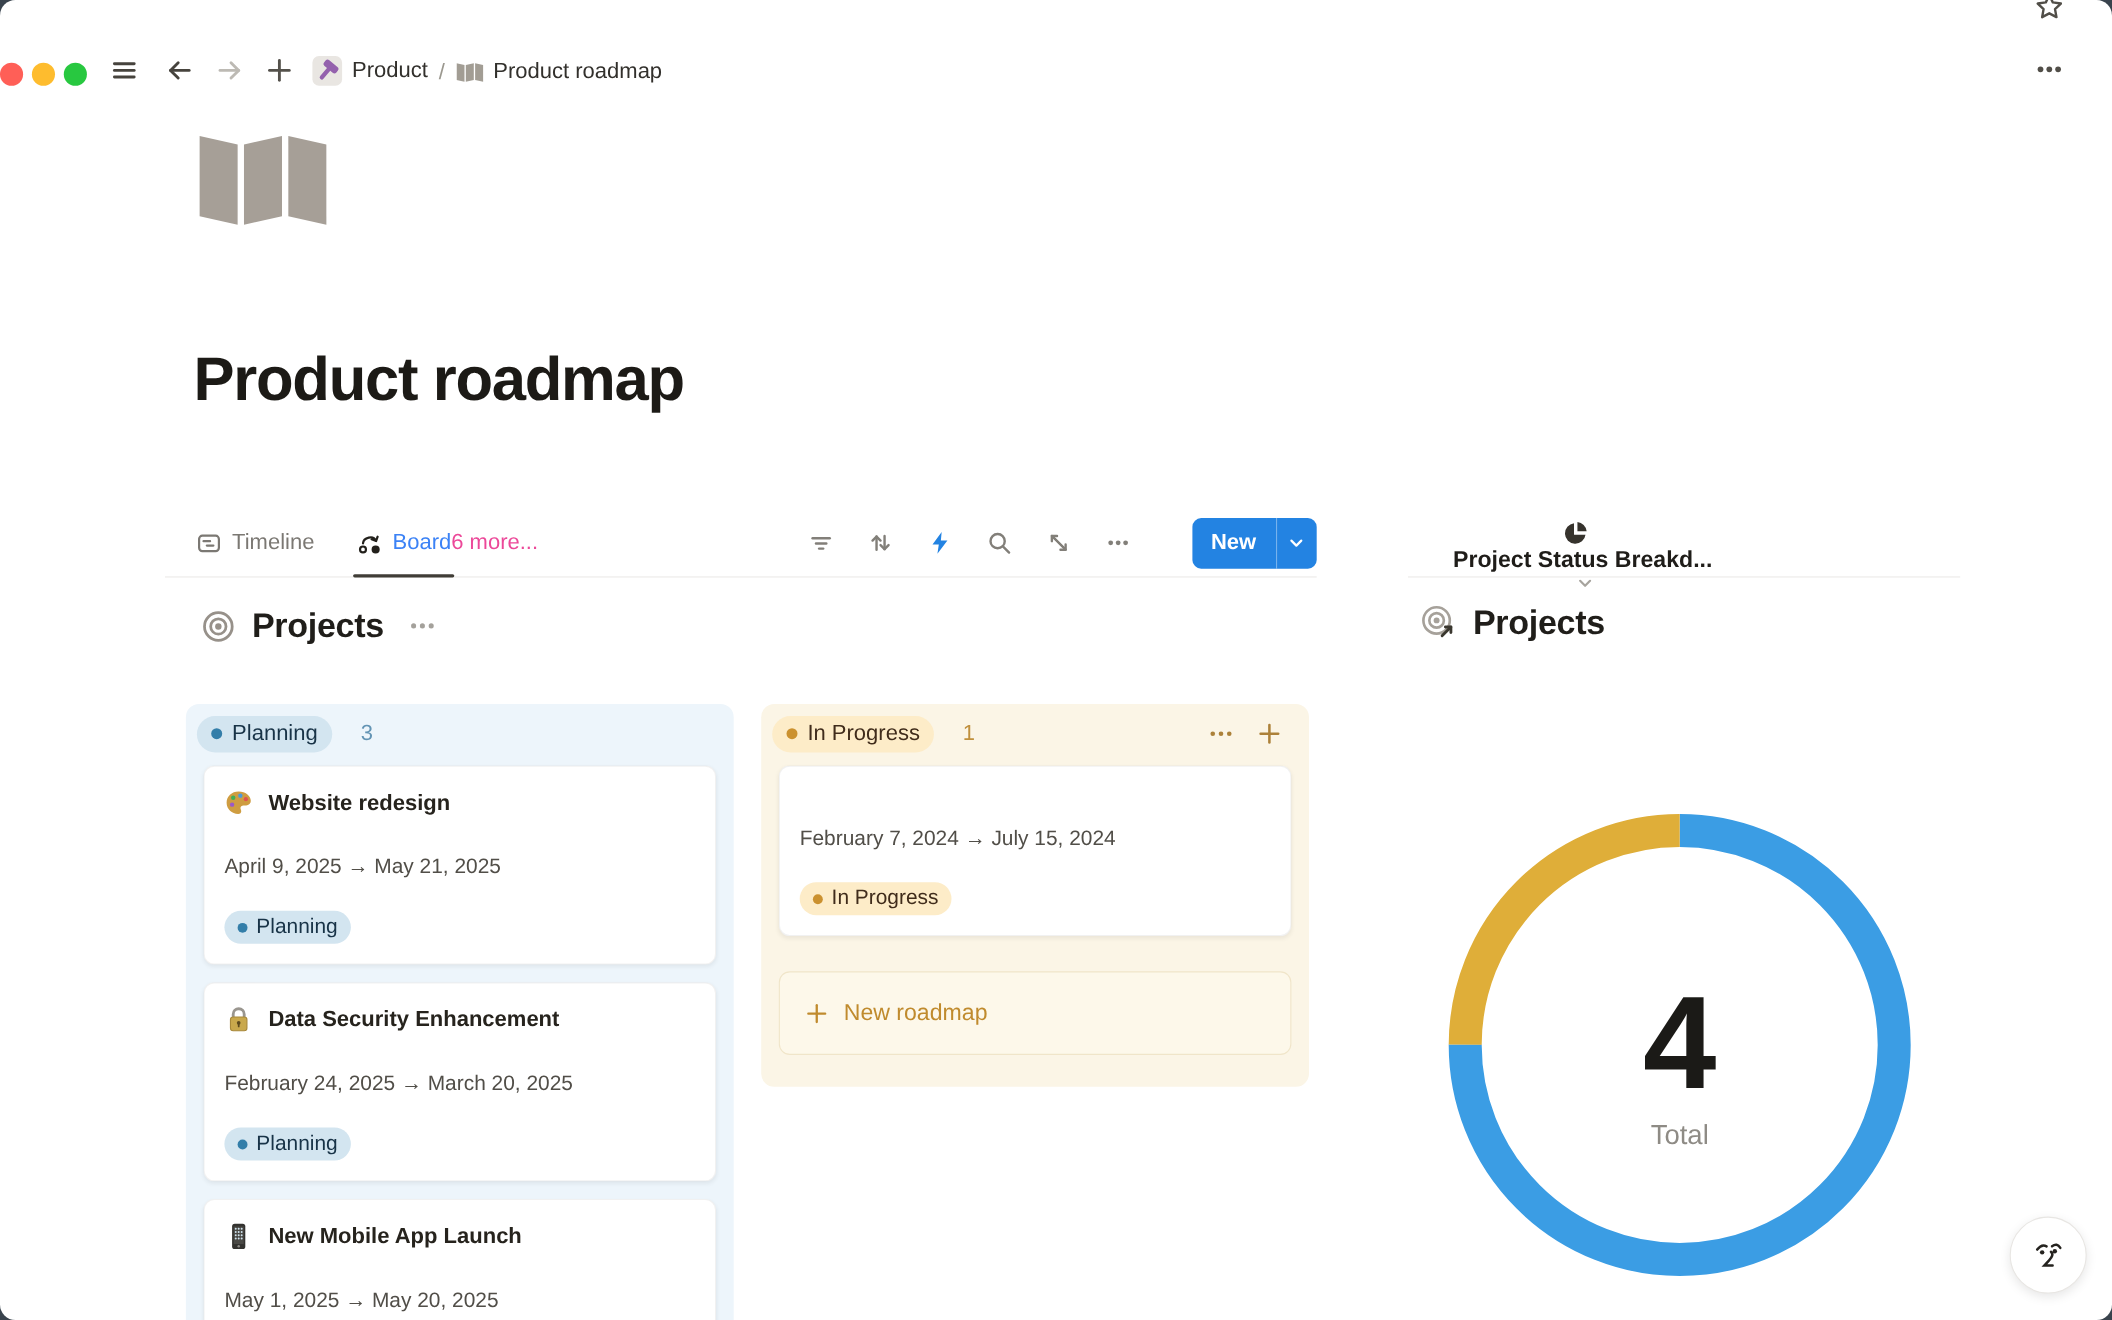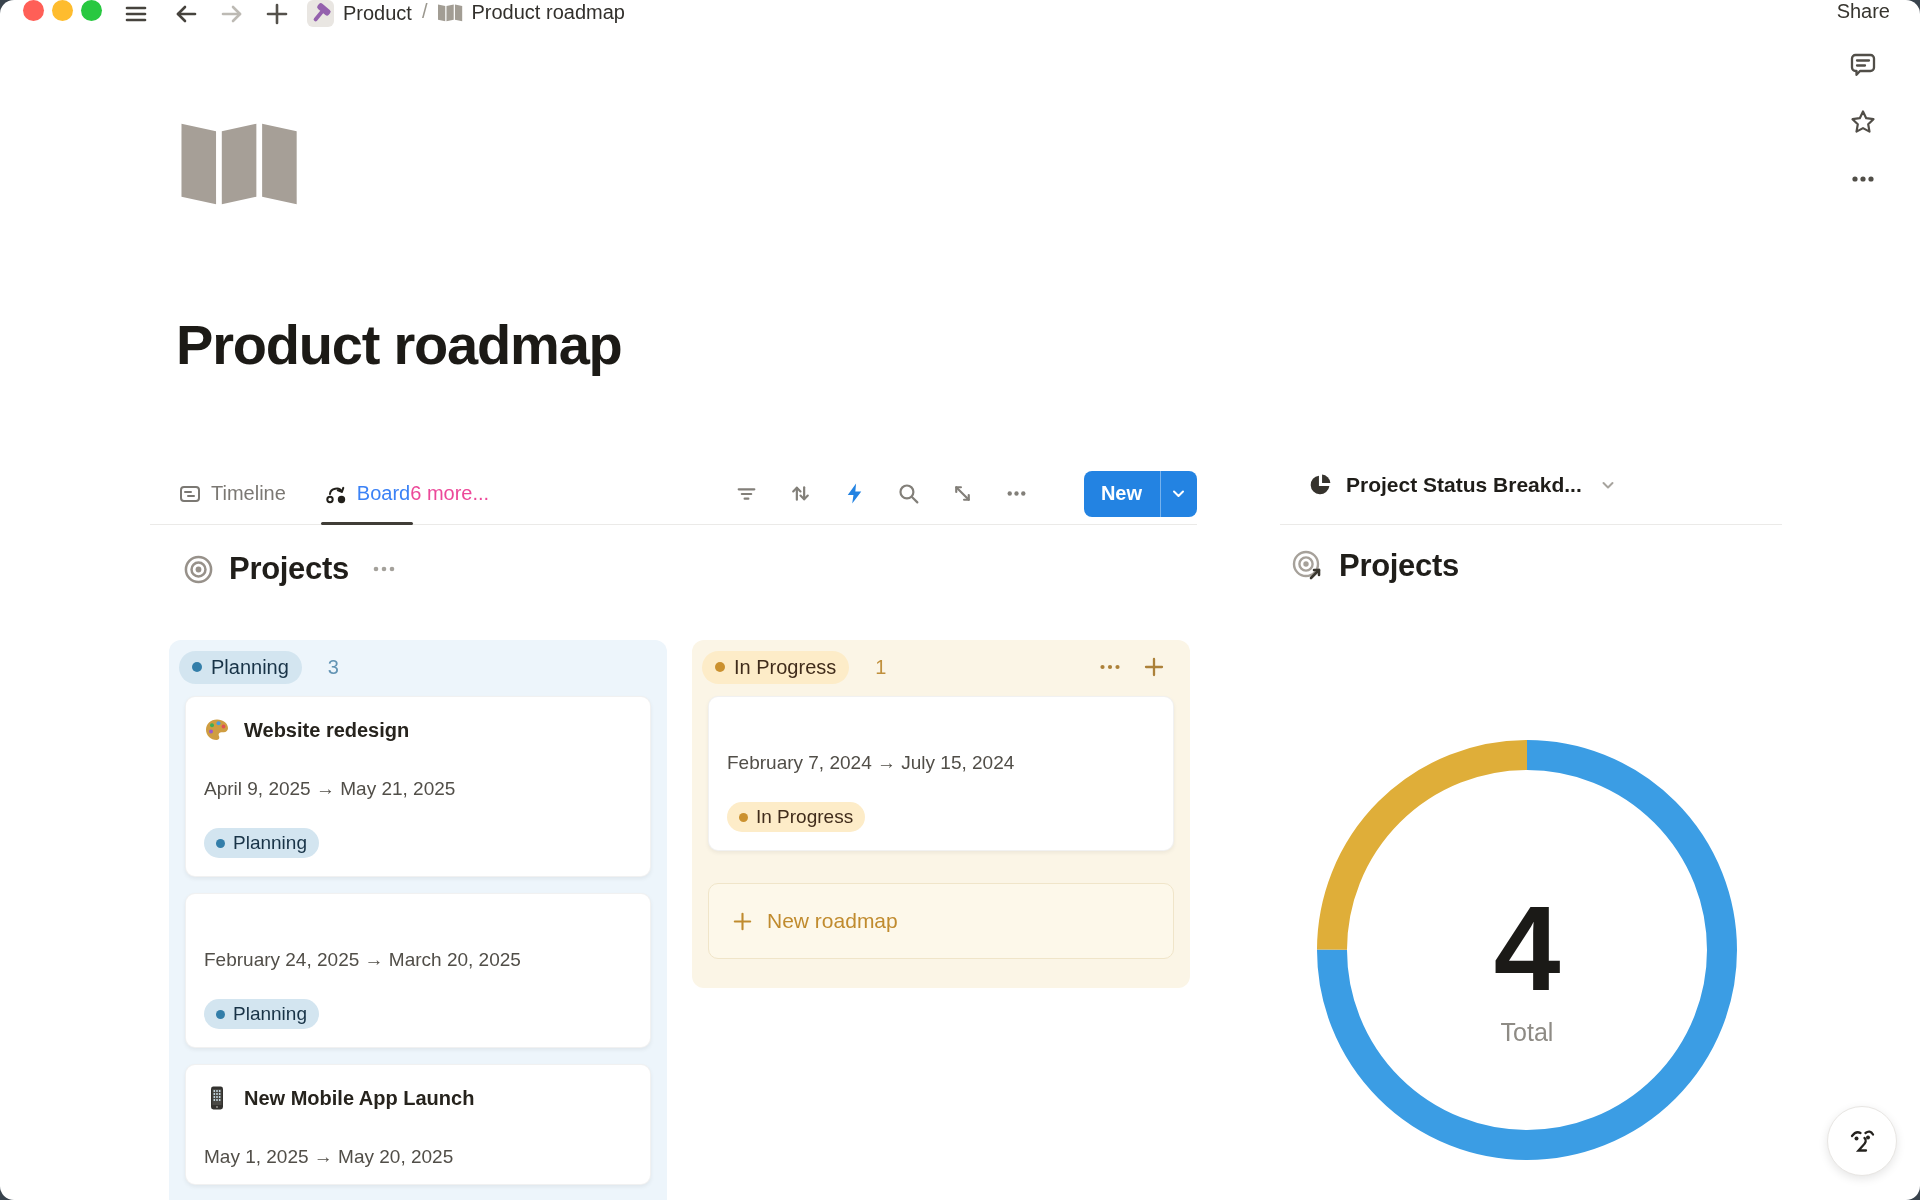--- a/index.html
+++ b/index.html
@@ -12,22 +12,22 @@
   }
   .window{
     position:absolute;inset:0;
     background:#ffffff;
     border-radius:14px;
     overflow:hidden;
   }
   
   .topbar{
     position:absolute;left:0;top:0;right:0;height:78px;
-    display:flex;align-items:flex-start;
-    padding-left:23px;padding-right:30px;box-sizing:border-box;
+    display:flex;align-items:flex-end;
+    padding-right:30px;box-sizing:border-box;
   }
   .lights{display:flex;align-items:center;gap:8px;}
   .light{width:21px;height:21px;border-radius:50%;display:inline-block;}
   .light.red{background:#ff5f57;}
   .light.yellow{background:#febc2e;}
   .light.green{background:#28c840;}
   .tb-icon{display:inline-flex;align-items:center;justify-content:center;cursor:pointer;}
   .crumb{display:flex;align-items:center;font-size:20px;color:#32302c;cursor:pointer;}
   .crumb .label{margin-left:9px;}
   .crumb-sep{color:#9b988f;font-size:20px;margin:0 10px;}
@@ -95,21 +95,21 @@
   .card-dates{margin-top:36px;font-size:19px;color:#514e48;line-height:19px;}
   .card-tag{margin-top:30px;}
   .tag-pill{display:inline-flex;align-items:center;height:30px;border-radius:15px;padding:0 12px;font-size:19px;}
   .tag-pill .dot{width:9px;height:9px;border-radius:50%;margin-right:8px;}
   .new-project{
     margin-top:16px;height:76px;border-radius:10px;border:1px solid #f0e5c9;background:#fdf8ea;
     display:flex;align-items:center;padding-left:22px;box-sizing:border-box;cursor:pointer;
   }
   .new-project .np-label{margin-left:13px;font-size:21px;color:#c08b2e;}
   
-  .chart-selector{position:absolute;left:1308px;top:472px;display:flex;align-items:center;cursor:pointer;}
+  .chart-selector{position:absolute;left:1308px;top:472px;display:flex;align-items:center;cursor:pointer;flex-direction:column;}
   .chart-selector .cs-label{margin-left:13px;font-size:21px;font-weight:600;color:#1f1d19;}
   .chart-selector .cs-chev{margin-left:17px;display:inline-flex;}
   .right-divider{position:absolute;left:1280px;top:524px;width:502px;height:1px;background:#ebeae8;}
   .right-heading{position:absolute;left:1290px;top:548px;display:flex;align-items:center;}
   .right-heading .rh-label{margin-left:13px;font-size:31px;font-weight:700;color:#201e1a;letter-spacing:-0.3px;}
   .donut-wrap{position:absolute;left:1297px;top:720px;width:460px;height:460px;}
   .donut-center-value{
     position:absolute;left:1297px;top:878px;width:460px;text-align:center;
     font-size:120px;font-weight:600;color:#1b1a17;line-height:140px;height:140px;
   }
@@ -370,20 +370,32 @@
         <div class="card-dates">April 9, 2025 → May 21, 2025</div>
         <div class="card-tag">
           <span class="tag-pill pill-blue">
             <span class="dot"></span>
             <span>Planning</span>
           </span>
         </div>
       </div>
 
       <div class="card">
+        <div class="card-title">
+          <span style="display:inline-flex;">
+            <svg width="26" height="26" viewBox="0 0 26 26">
+                <path d="M8 11 V8 a5 5 0 0 1 10 0 v3" fill="none" stroke="#9a968f" stroke-width="2.6"></path>
+                <rect x="5.5" y="10.5" width="15" height="12.5" rx="2.5" fill="#c9a84c"></rect>
+                <rect x="5.5" y="10.5" width="15" height="12.5" rx="2.5" fill="none" stroke="#a8883a" stroke-width="1"></rect>
+                <circle cx="13" cy="15.8" r="1.7" fill="#5d4a1e"></circle>
+                <rect x="12.2" y="16.5" width="1.6" height="3.4" rx="0.8" fill="#5d4a1e"></rect>
+              </svg>
+          </span>
+          <span>Data Security Enhancement</span>
+        </div>
         <div class="card-dates">February 24, 2025 → March 20, 2025</div>
         <div class="card-tag">
           <span class="tag-pill pill-blue">
             <span class="dot"></span>
             <span>Planning</span>
           </span>
         </div>
       </div>
 
       <div class="card">

